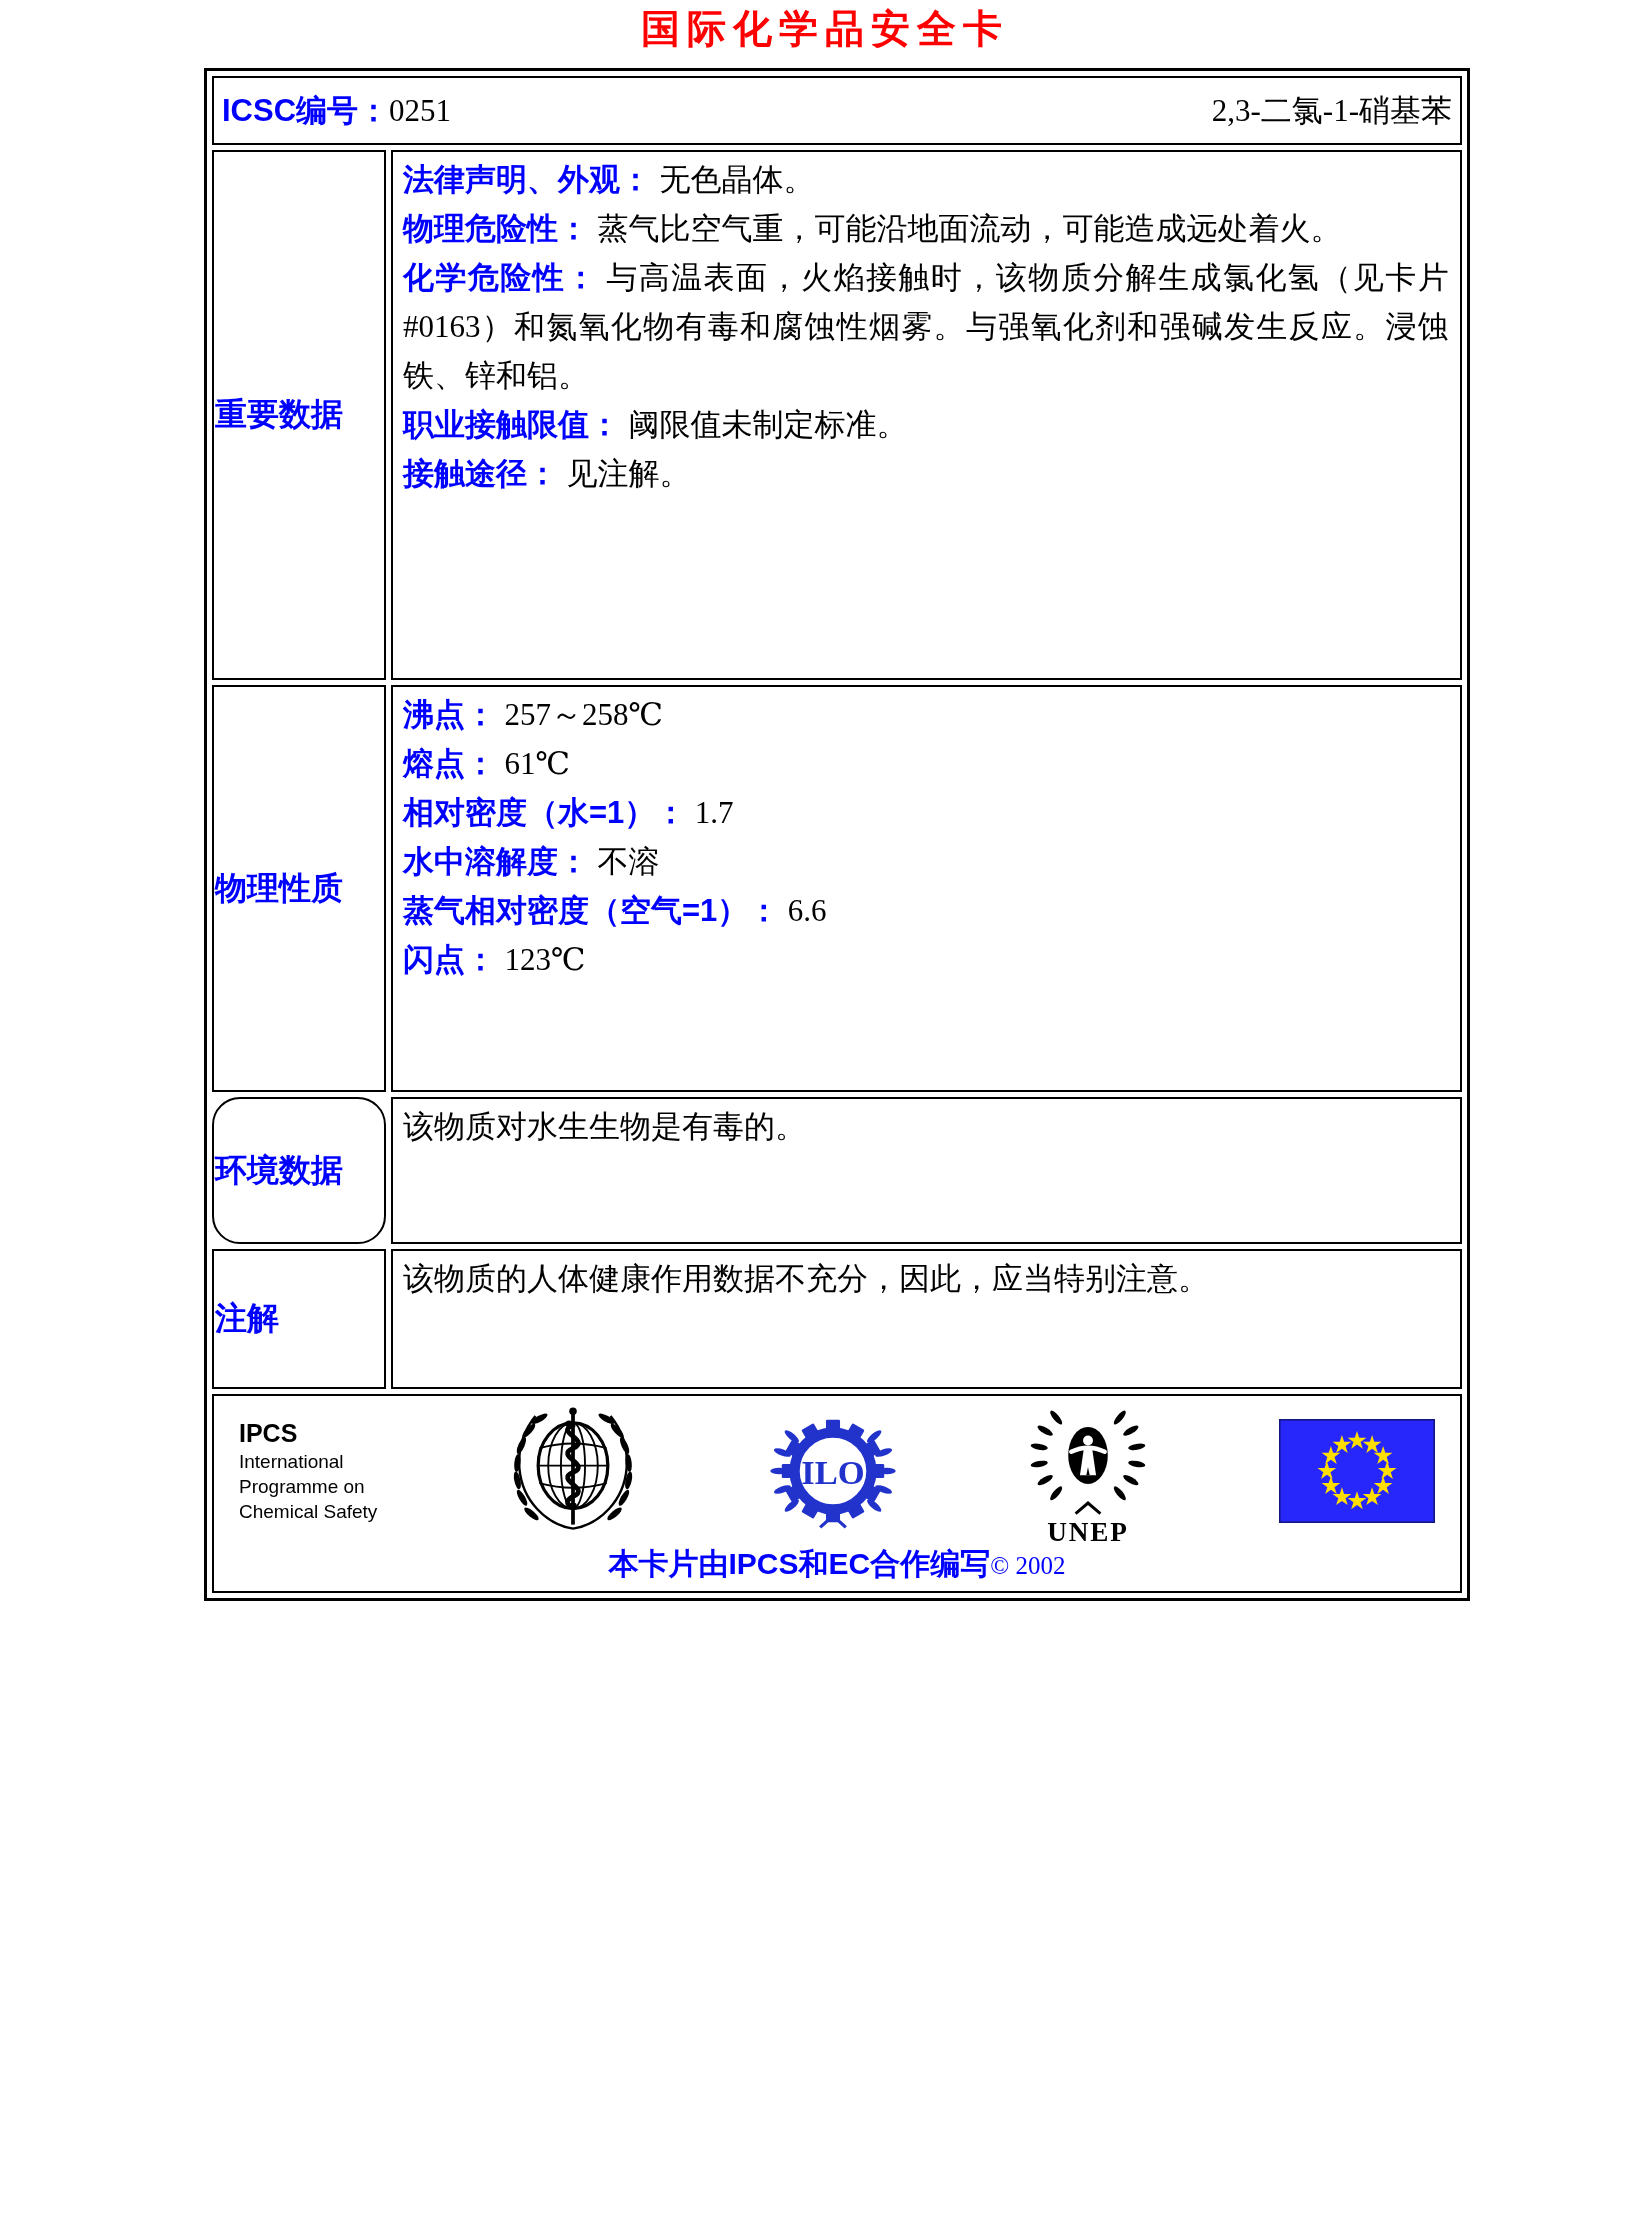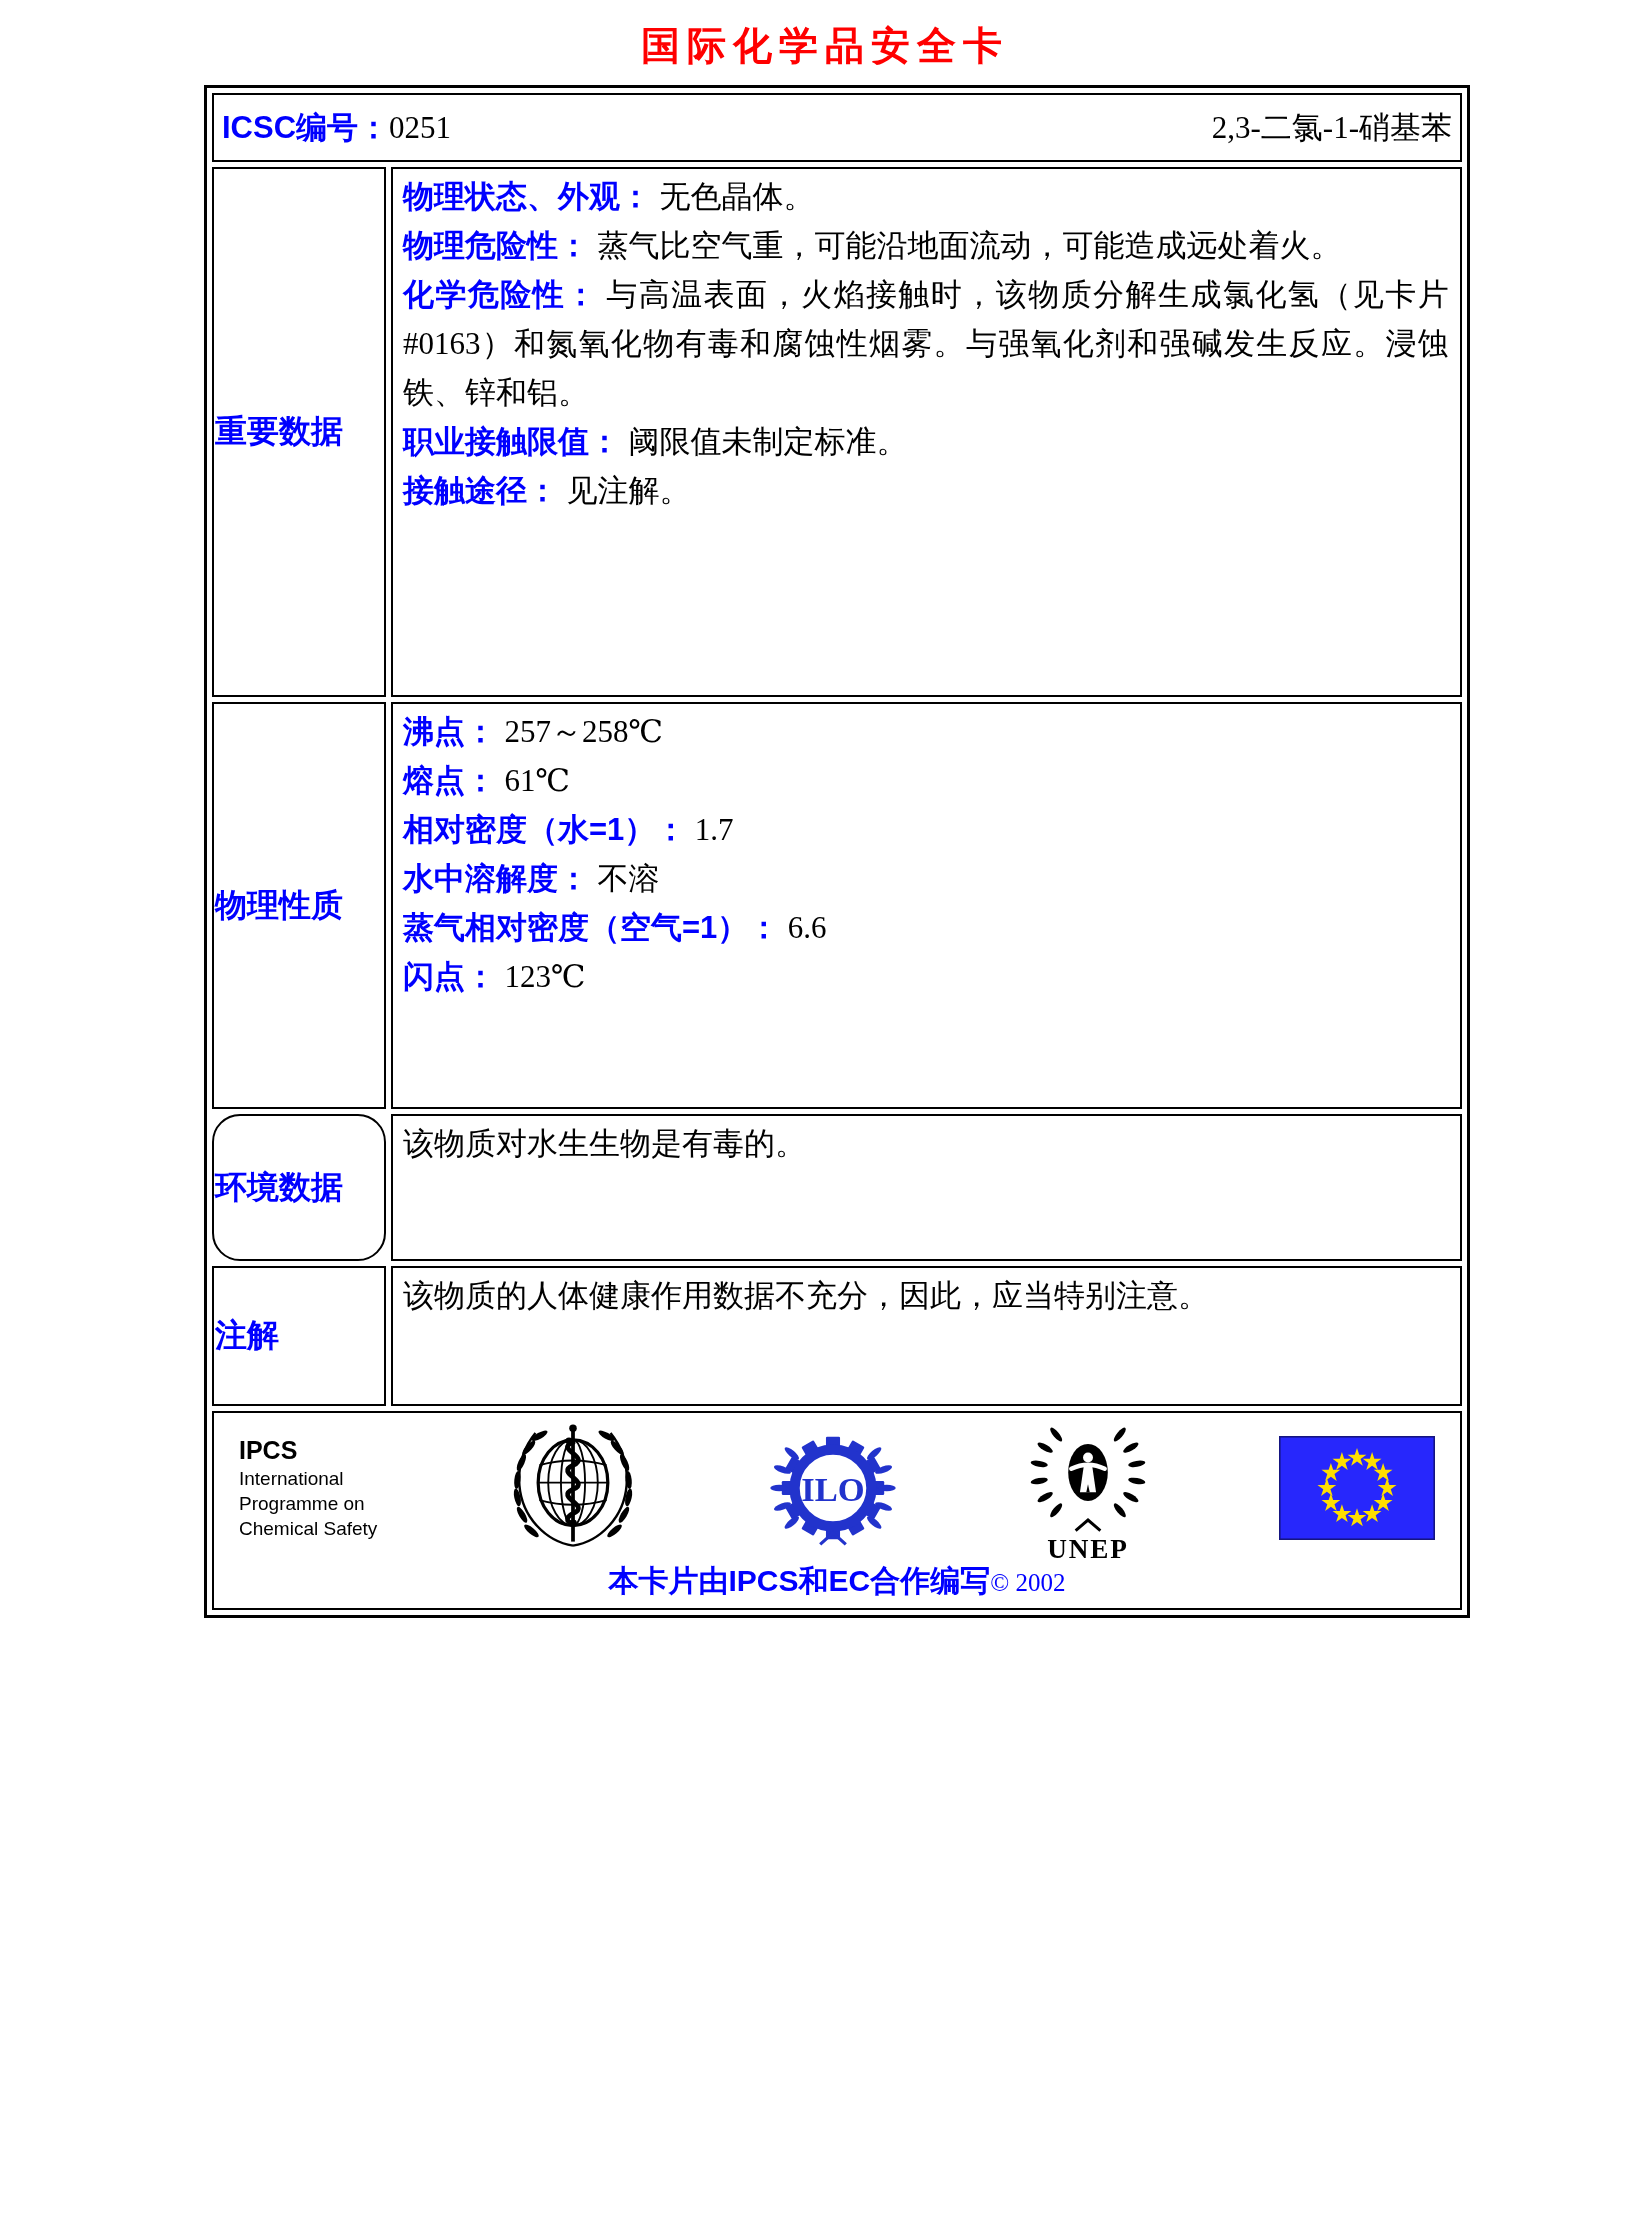--- a/index.html
+++ b/index.html
@@ -1,17 +1,17 @@
 <!DOCTYPE html>
 <html style="font-size:11.3px"><head>
 <meta charset="utf-8">
 <style>
   html,body{margin:0;padding:0;background:#ffffff;}
   body{width:1650px;height:2227px;position:relative;font-family:"Liberation Serif","DejaVu Serif",serif;color:#000;}
-  .page-title{margin:0;padding-top:23px;text-align:center;font-family:"Liberation Sans","DejaVu Sans",sans-serif;
+  .page-title{margin:0;padding-top:6px;text-align:center;font-family:"Liberation Sans","DejaVu Sans",sans-serif;
     font-weight:bold;font-size:39px;line-height:45px;color:#ff0000;letter-spacing:7px;}
   table.card{margin:17px 0 0 204px;width:1266px;border:3.5px solid #000;border-collapse:separate;border-spacing:5px;table-layout:fixed;}
   td{border:2.1px solid #000;box-sizing:border-box;font-size:31px;background:#fff;}
   col.c-label{width:174px;}
   td.label-cell{text-align:left;vertical-align:middle;color:#0000ff;font-weight:bold;
     font-family:"Liberation Sans","DejaVu Sans",sans-serif;font-size:32px;}
   td.content-cell{vertical-align:top;padding:2.8px 11.3px 2.8px 10px;line-height:49px;text-align:justify;}
   .h-header{height:69px;}
   .h-important{height:530px;}
   .h-physical{height:407px;}
@@ -55,21 +55,21 @@
           <span class="icsc-label">ICSC编号：</span><span class="icsc-number">0251</span>
         </span>
         <span class="chem-name">2,3-二氯-1-硝基苯</span>
       </div>
     </td>
   </tr>
 
   <tr>
     <td class="label-cell h-important">重要数据</td>
     <td class="content-cell">
-      <div><span class="lbl">物理状态、外观：</span><span>无色晶体。</span></div>
+      <div><span class="lbl">法律声明、外观：</span><span>无色晶体。</span></div>
       <div><span class="lbl">物理危险性：</span><span>蒸气比空气重，可能沿地面流动，可能造成远处着火。</span></div>
       <div><span class="lbl">化学危险性：</span><span>与高温表面，火焰接触时，该物质分解生成氯化氢（见卡片#0163）和氮氧化物有毒和腐蚀性烟雾。与强氧化剂和强碱发生反应。浸蚀铁、锌和铝。</span></div>
       <div><span class="lbl">职业接触限值：</span><span>阈限值未制定标准。</span></div>
       <div><span class="lbl">接触途径：</span><span>见注解。</span></div>
     </td>
   </tr>
 
   <tr>
     <td class="label-cell h-physical">物理性质</td>
     <td class="content-cell">

